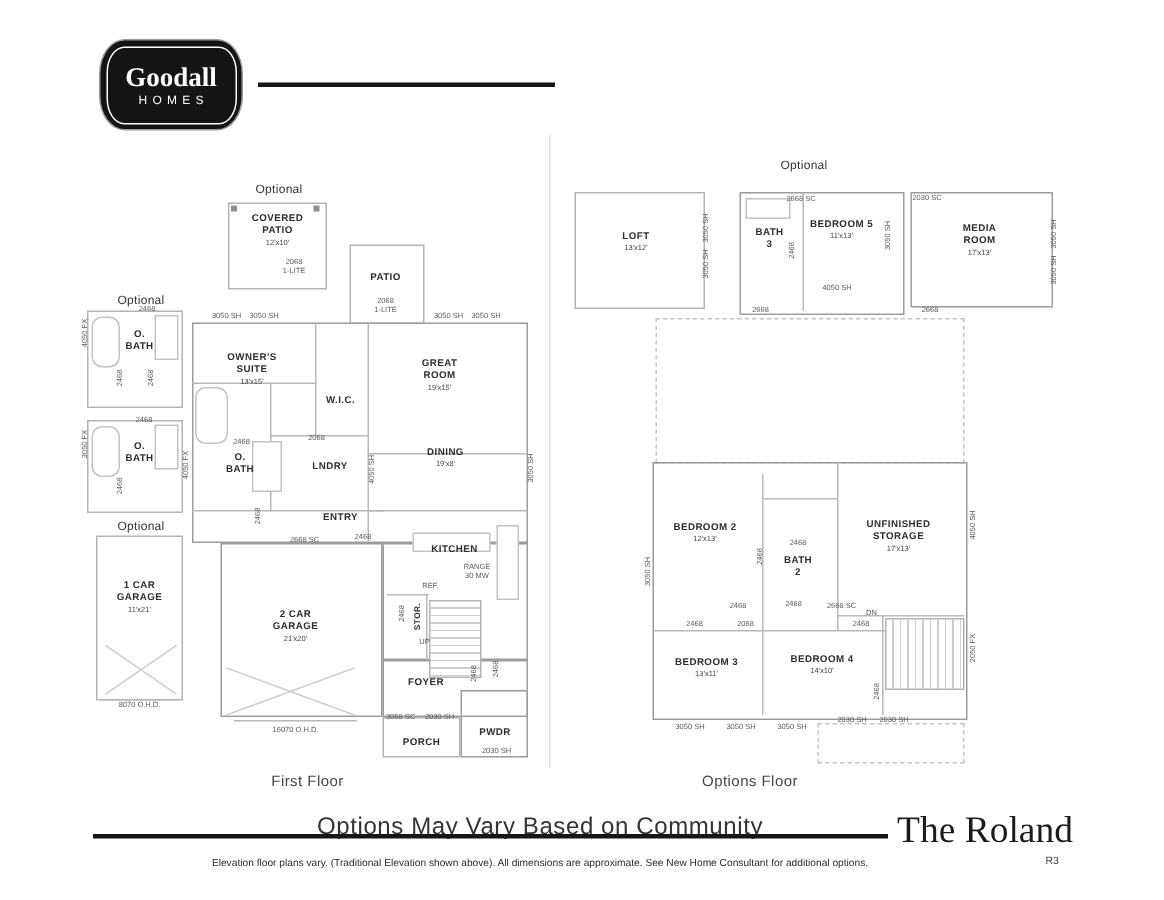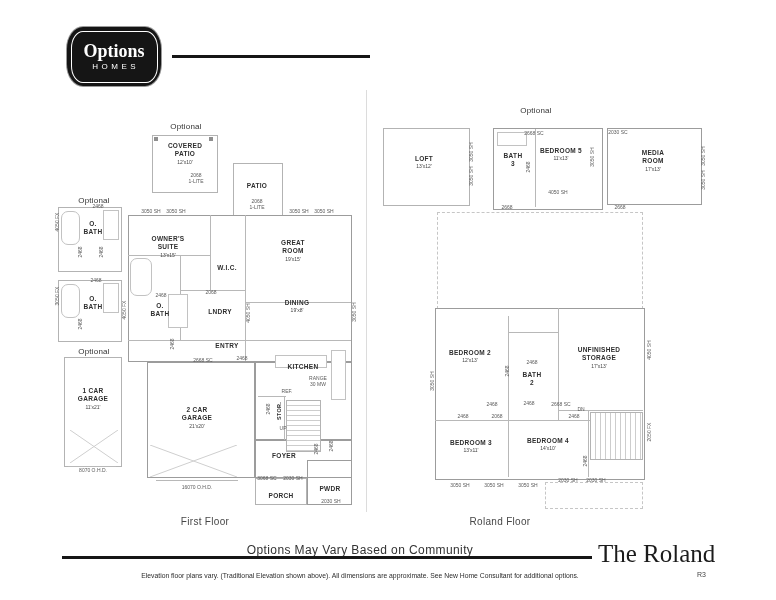--- a/index.html
+++ b/index.html
@@ -27,33 +27,33 @@
   .labels-host{position:absolute;left:0;top:0;width:100%;height:100%}
   .lbl{position:absolute;transform:translate(-50%,-50%);text-align:center;white-space:pre-line;color:#3a3a3a}
   .lbl.rot{transform:translate(-50%,-50%) rotate(-90deg)}
   .ann{font-size:5px;line-height:1.2;color:#5a5a5a}
   .room{font-size:6.5px;font-weight:bold;letter-spacing:.3px;line-height:1.3;color:#2e2e2e}
   .room .sub{font-size:5px;font-weight:normal;letter-spacing:0;color:#444}
   .room2{font-size:5.5px;font-weight:bold;letter-spacing:.3px;color:#2e2e2e}
   .opt{font-size:8px;color:#333;letter-spacing:.2px}
   .caption{position:absolute;transform:translateX(-50%);font-size:10px;color:#474747;letter-spacing:.3px}
   
-  .options-note{position:absolute;left:360px;top:543px;transform:translateX(-50%);font-size:12px;color:#333;letter-spacing:.4px}
+  .options-note{position:absolute;left:360px;top:543px;transform:translateX(-50%);font-size:16px;color:#333;letter-spacing:.4px}
   .plan-title{position:absolute;left:598px;top:540px;font-family:Liberation Serif, serif;font-size:25px;color:#1b1b1b}
   .disclaimer{position:absolute;left:360px;top:572px;transform:translateX(-50%);font-size:6.8px;color:#2c2c2c;white-space:nowrap}
   .revision{position:absolute;left:697px;top:571px;font-size:7px;color:#444}
 </style>
 </head>
 <body>
 
 <div class="sheet">
 
   <div class="logoWrap">
     <div class="logoInner">
-      <div class="logo-name">Options</div>
+      <div class="logo-name">Goodall</div>
       <div class="logo-sub">HOMES</div>
     </div>
   </div>
   <div class="rule" style="left:172px;top:55px;width:198px;height:3px"></div>
   <div class="vdivider"></div>
 
   <div class="w" style="left:152px;top:135px;width:64px;height:56px"></div>
   <div class="post" style="left:154px;top:137px"></div>
   <div class="post" style="left:209px;top:137px"></div>
   <div class="w" style="left:233px;top:163px;width:48px;height:51px"></div>
@@ -217,21 +217,21 @@
       <div class="lbl ann rot" style="left: 585px; top: 461px;">2468</div>
       <div class="lbl ann" style="left: 460px; top: 485px;">3050 SH</div>
       <div class="lbl ann" style="left: 494px; top: 485px;">3050 SH</div>
       <div class="lbl ann" style="left: 528px; top: 485px;">3050 SH</div>
       <div class="lbl ann" style="left: 568px; top: 480px;">2030 SH</div>
       <div class="lbl ann" style="left: 596px; top: 480px;">2030 SH</div>
       <div class="lbl ann rot" style="left: 649px; top: 432px;">2050 FX</div>
     </div>
 
   <div class="caption" style="left:205px;top:516px">First Floor</div>
-  <div class="caption" style="left:500px;top:516px">Roland Floor</div>
+  <div class="caption" style="left:500px;top:516px">Options Floor</div>
 
   <div class="options-note">Options May Vary Based on Community</div>
   <div class="rule" style="left:62px;top:556px;width:530px;height:3px"></div>
   <div class="plan-title">The Roland</div>
   <div class="disclaimer">Elevation floor plans vary. (Traditional Elevation shown above). All dimensions are approximate. See New Home Consultant for additional options.</div>
   <div class="revision">R3</div>
 
 </div>
 
 </body></html>

